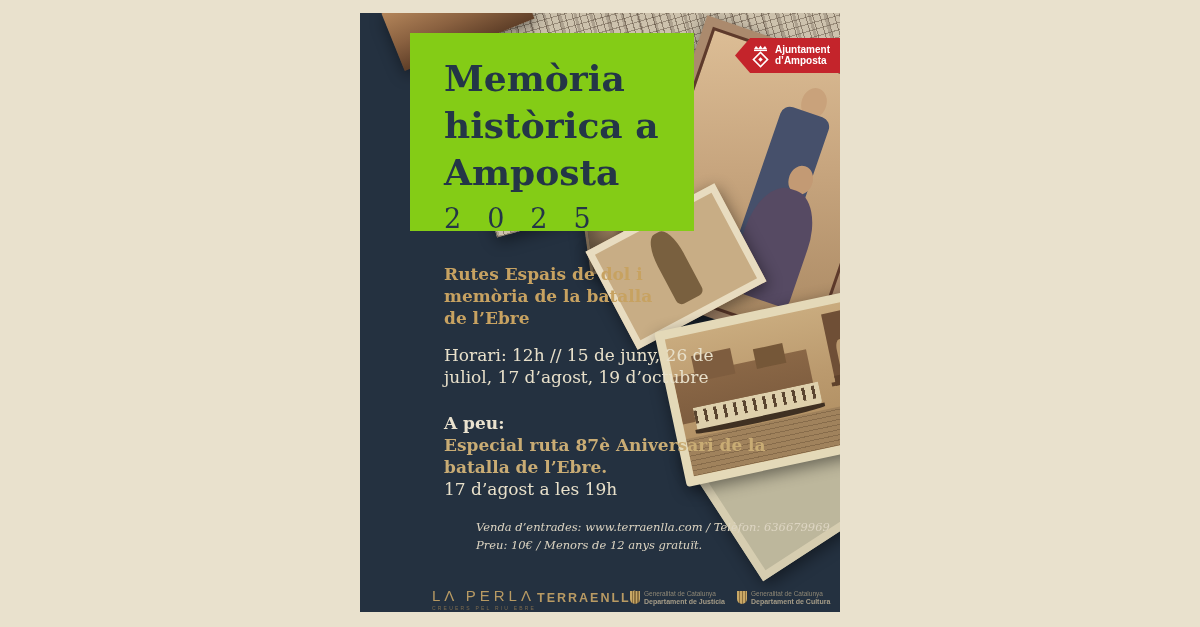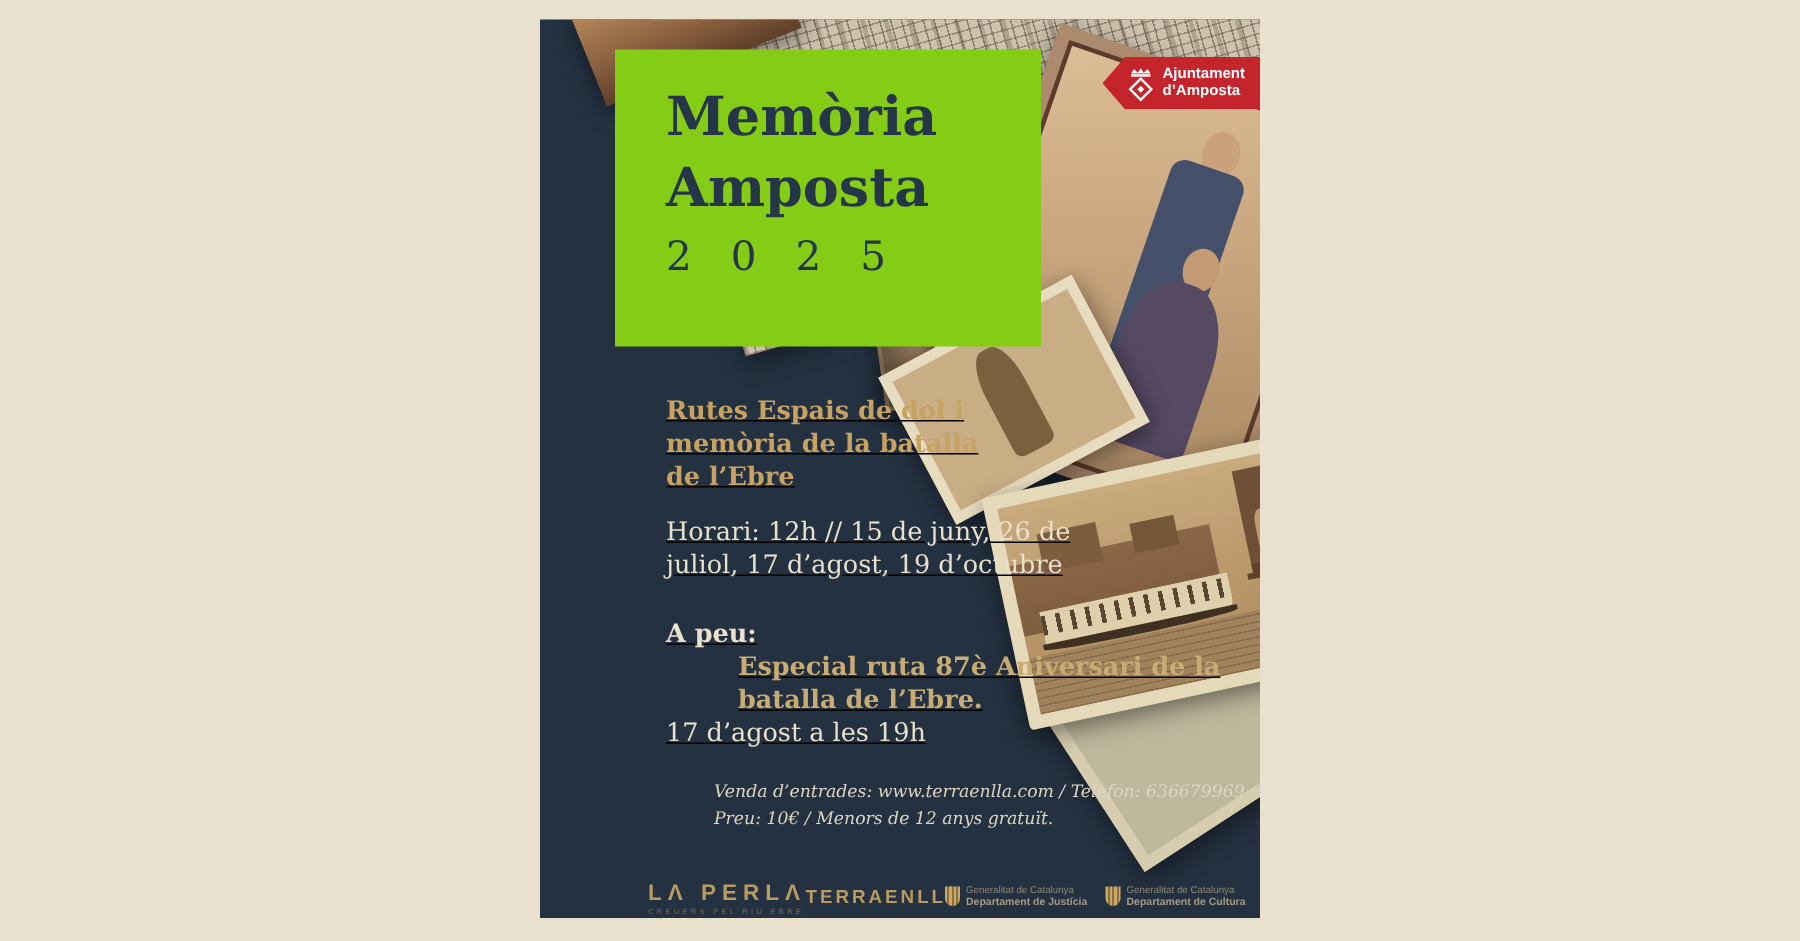--- a/index.html
+++ b/index.html
@@ -63,32 +63,32 @@
   .title-year{font-size:27px;color:#243647;letter-spacing:26px;margin-top:7px;}
 
   
   .badge{position:absolute;left:375px;top:25px;width:108px;height:35px;z-index:10;background:#c4242b;
     clip-path:polygon(0 50%, 14% 0, 100% 0, 100% 100%, 14% 100%);
     display:flex;align-items:center;font-family:"Liberation Sans",sans-serif;}
   .badge-icon{margin-left:17px;flex:0 0 auto;}
   .badge-text{margin-left:6px;color:#fff;font-size:10px;font-weight:bold;line-height:10.5px;}
 
   
-  .txt{position:absolute;left:84px;z-index:9;text-decoration:underline;}
+  .txt{position:absolute;left:84px;z-index:9;}
   .gold{color:#c7a261;font-weight:bold;font-size:17px;line-height:22px;}
   .cream-b{color:#eae2cf;font-weight:bold;font-size:17px;line-height:22px;}
   .cream{color:#e8e0ca;font-size:17px;line-height:22px;}
-  .gold2{color:#c9ac74;font-weight:bold;font-size:17px;line-height:22px;margin-left:48px;}
+  .gold2{color:#c9ac74;font-weight:bold;font-size:17px;line-height:22px;}
 
   .footer-note{position:absolute;left:84px;top:506px;z-index:9;font-style:italic;color:#ddd5c2;font-size:11.5px;line-height:17.5px;margin-left:32px;}
 
   
   .logos{position:absolute;left:0;top:570px;width:480px;height:30px;z-index:9;font-family:"Liberation Sans",sans-serif;}
   .laperla{position:absolute;left:72px;top:4px;color:#b89a63;}
-  .laperla-name{font-size:15px;letter-spacing:4px;font-weight:bold;}
+  .laperla-name{font-size:15px;letter-spacing:4px;}
   .laperla-tag{font-size:5px;letter-spacing:2.2px;color:#7d6b4e;margin-top:1px;}
   .terraenlla{position:absolute;left:177px;top:8px;color:#b89a63;font-weight:bold;font-size:12.5px;letter-spacing:2px;}
   .gencat{position:absolute;top:7px;display:flex;align-items:center;}
   .gencat.justicia{left:270px;}
   .gencat.cultura{left:377px;}
   .gencat-shield{width:10px;height:13px;border-radius:0 0 5px 5px;margin-right:4px;
     background:repeating-linear-gradient(90deg,#c9a866 0 1.5px,#8a6f3f 1.5px 3px);}
   .gencat-l1{font-size:6.5px;color:#8e8775;line-height:7.5px;}
   .gencat-l2{font-size:7px;color:#a59c87;font-weight:bold;line-height:8px;}
 </style>
@@ -125,20 +125,21 @@
         <div class="tower-arch"></div>
         <div class="deck"></div>
         <div class="boat"></div>
         <div class="hull"></div>
         <div class="water"></div>
       </div>
     </div>
 
     <div class="title-box">
       <div class="title-line">Memòria</div>
+      <div class="title-line">històrica a</div>
       <div class="title-line">Amposta</div>
       <div class="title-year">2025</div>
     </div>
 
     <div class="badge">
       <svg class="badge-icon" width="17" height="24" viewBox="0 0 17 24">
         <path d="M2 5 L4 2 L6.5 4.5 L8.5 1.5 L10.5 4.5 L13 2 L15 5 Z" fill="#ffffff"></path>
         <rect x="2" y="5.5" width="13" height="1.6" fill="#ffffff"></rect>
         <g transform="translate(8.5,15.5) rotate(45)">
           <rect x="-5" y="-5" width="10" height="10" fill="none" stroke="#ffffff" stroke-width="1.6"></rect>

